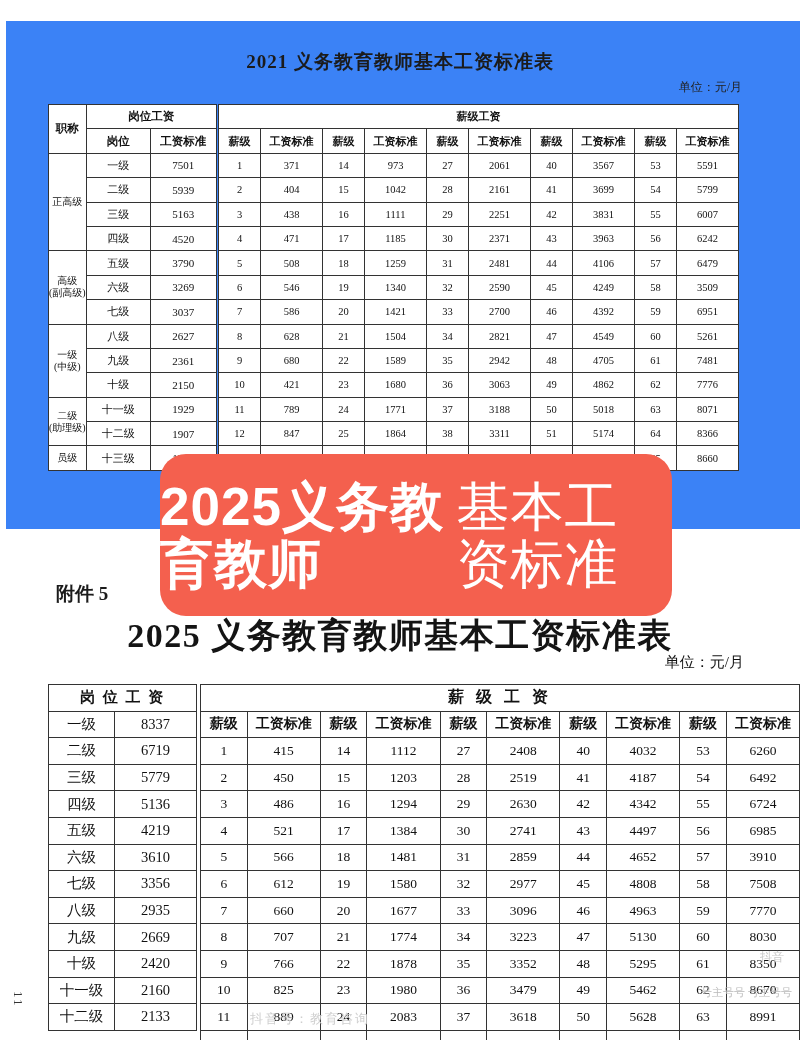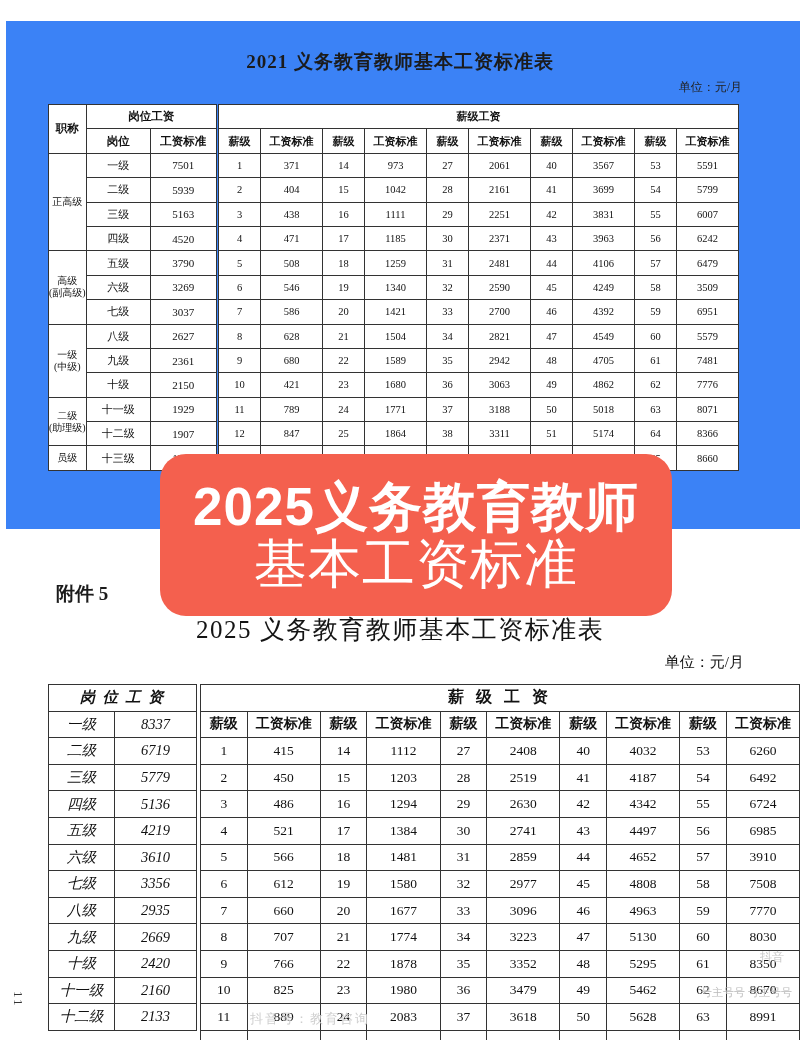--- a/index.html
+++ b/index.html
@@ -51,40 +51,40 @@
   .t2021-right .c-v { width:62px; }
   .t2021-right .hdr { font-weight:bold; font-size:11px; }
 
   
   .divider { position:absolute; left:0; top:531px; width:800px; height:2px; background:#d8d8d8; }
 
   
   .banner {
     position:absolute; left:160px; top:454px; width:512px; height:162px;
     background:#f4604e; border-radius:26px;
-    display:flex; flex-direction:column; align-items:center; justify-content:center;
+    display:flex; flex-direction:row; align-items:center; justify-content:center;
     color:#ffffff; z-index:30;
     font-family:"Liberation Sans", sans-serif;
   }
   .banner .l1 { font-size:53px; font-weight:bold; line-height:1.08; letter-spacing:1px;}
   .banner .l2 { font-size:53px; font-weight:normal; line-height:1.08; letter-spacing:1px;}
 
   
   .sec2025 { position:absolute; left:0; top:529px; width:800px; height:507px; background:#fff;padding-left:32px; }
   .attach {
     position:absolute; left:56px; top:52px; font-size:19px; font-weight:bold; color:#1b1b1b;
   }
   .title2025 {
     position:absolute; left:0; top:84px; width:800px; text-align:center;
-    font-size:25px; font-weight:normal; color:#141414; letter-spacing:1.5px;
+    font-size:34px; font-weight:bold; color:#141414; letter-spacing:1.5px;
   }
   .unit2025 { position:absolute; right:56px; top:124px; font-size:15px; color:#111; }
 
   .t2025-left { position:absolute; left:48px; top:155px; font-size:14.5px; }
-  .t2025-left td { height:26.6px;font-style:italic; }
+  .t2025-left td { height:26.6px; }
   .t2025-left .c-grade { width:66px; }
   .t2025-left .c-std { width:82px; }
   .t2025-left .hdr { font-weight:bold; font-size:15px; letter-spacing:2px; }
 
   .t2025-right { position:absolute; left:200px; top:155px; font-size:13.5px; }
   .t2025-right td { height:26.6px; }
   .t2025-right .c-s { width:52px; }
   .t2025-right .c-v { width:78px; }
   .t2025-right .hdr { font-weight:bold; font-size:14px; }
   .t2025-right .hdr-top { font-weight:bold; font-size:16px; letter-spacing:4px; }
@@ -290,21 +290,21 @@
           <tr>
             <td class="c-s">8</td>
             <td class="c-v">628</td>
             <td class="c-s">21</td>
             <td class="c-v">1504</td>
             <td class="c-s">34</td>
             <td class="c-v">2821</td>
             <td class="c-s">47</td>
             <td class="c-v">4549</td>
             <td class="c-s">60</td>
-            <td class="c-v">5579</td>
+            <td class="c-v">5261</td>
           </tr>
           <tr>
             <td class="c-s">9</td>
             <td class="c-v">680</td>
             <td class="c-s">22</td>
             <td class="c-v">1589</td>
             <td class="c-s">35</td>
             <td class="c-v">2942</td>
             <td class="c-s">48</td>
             <td class="c-v">4705</td>

